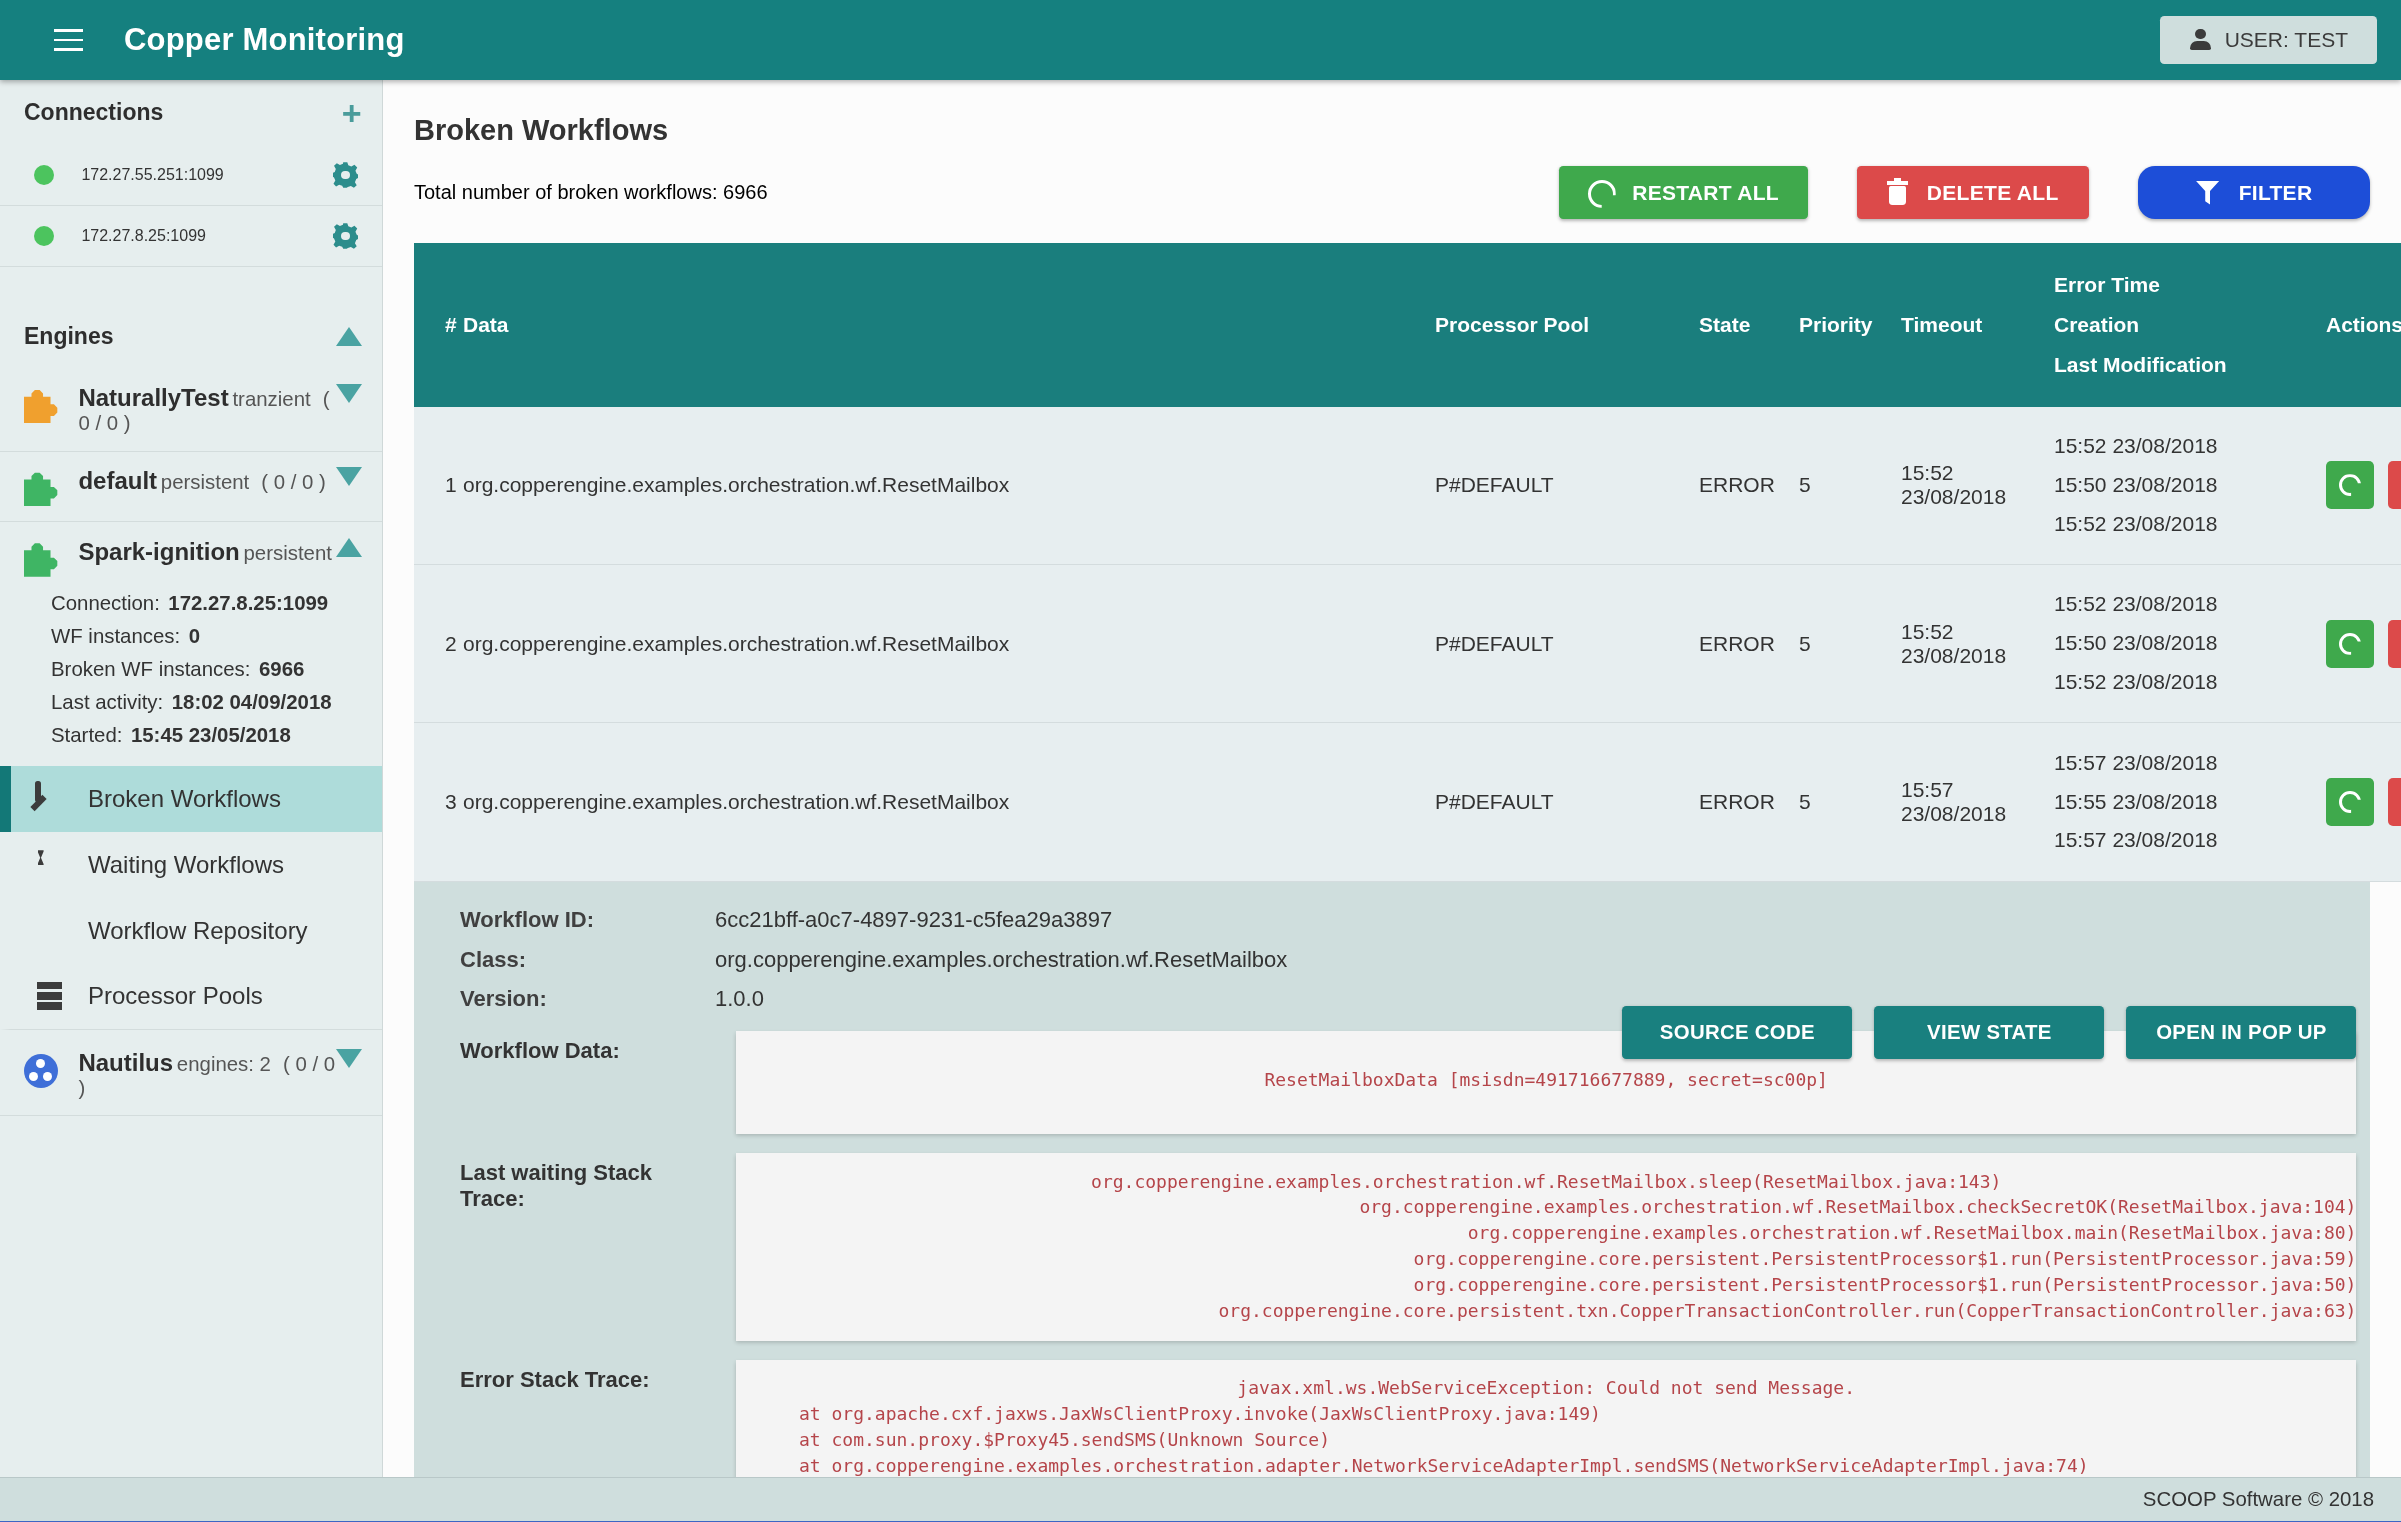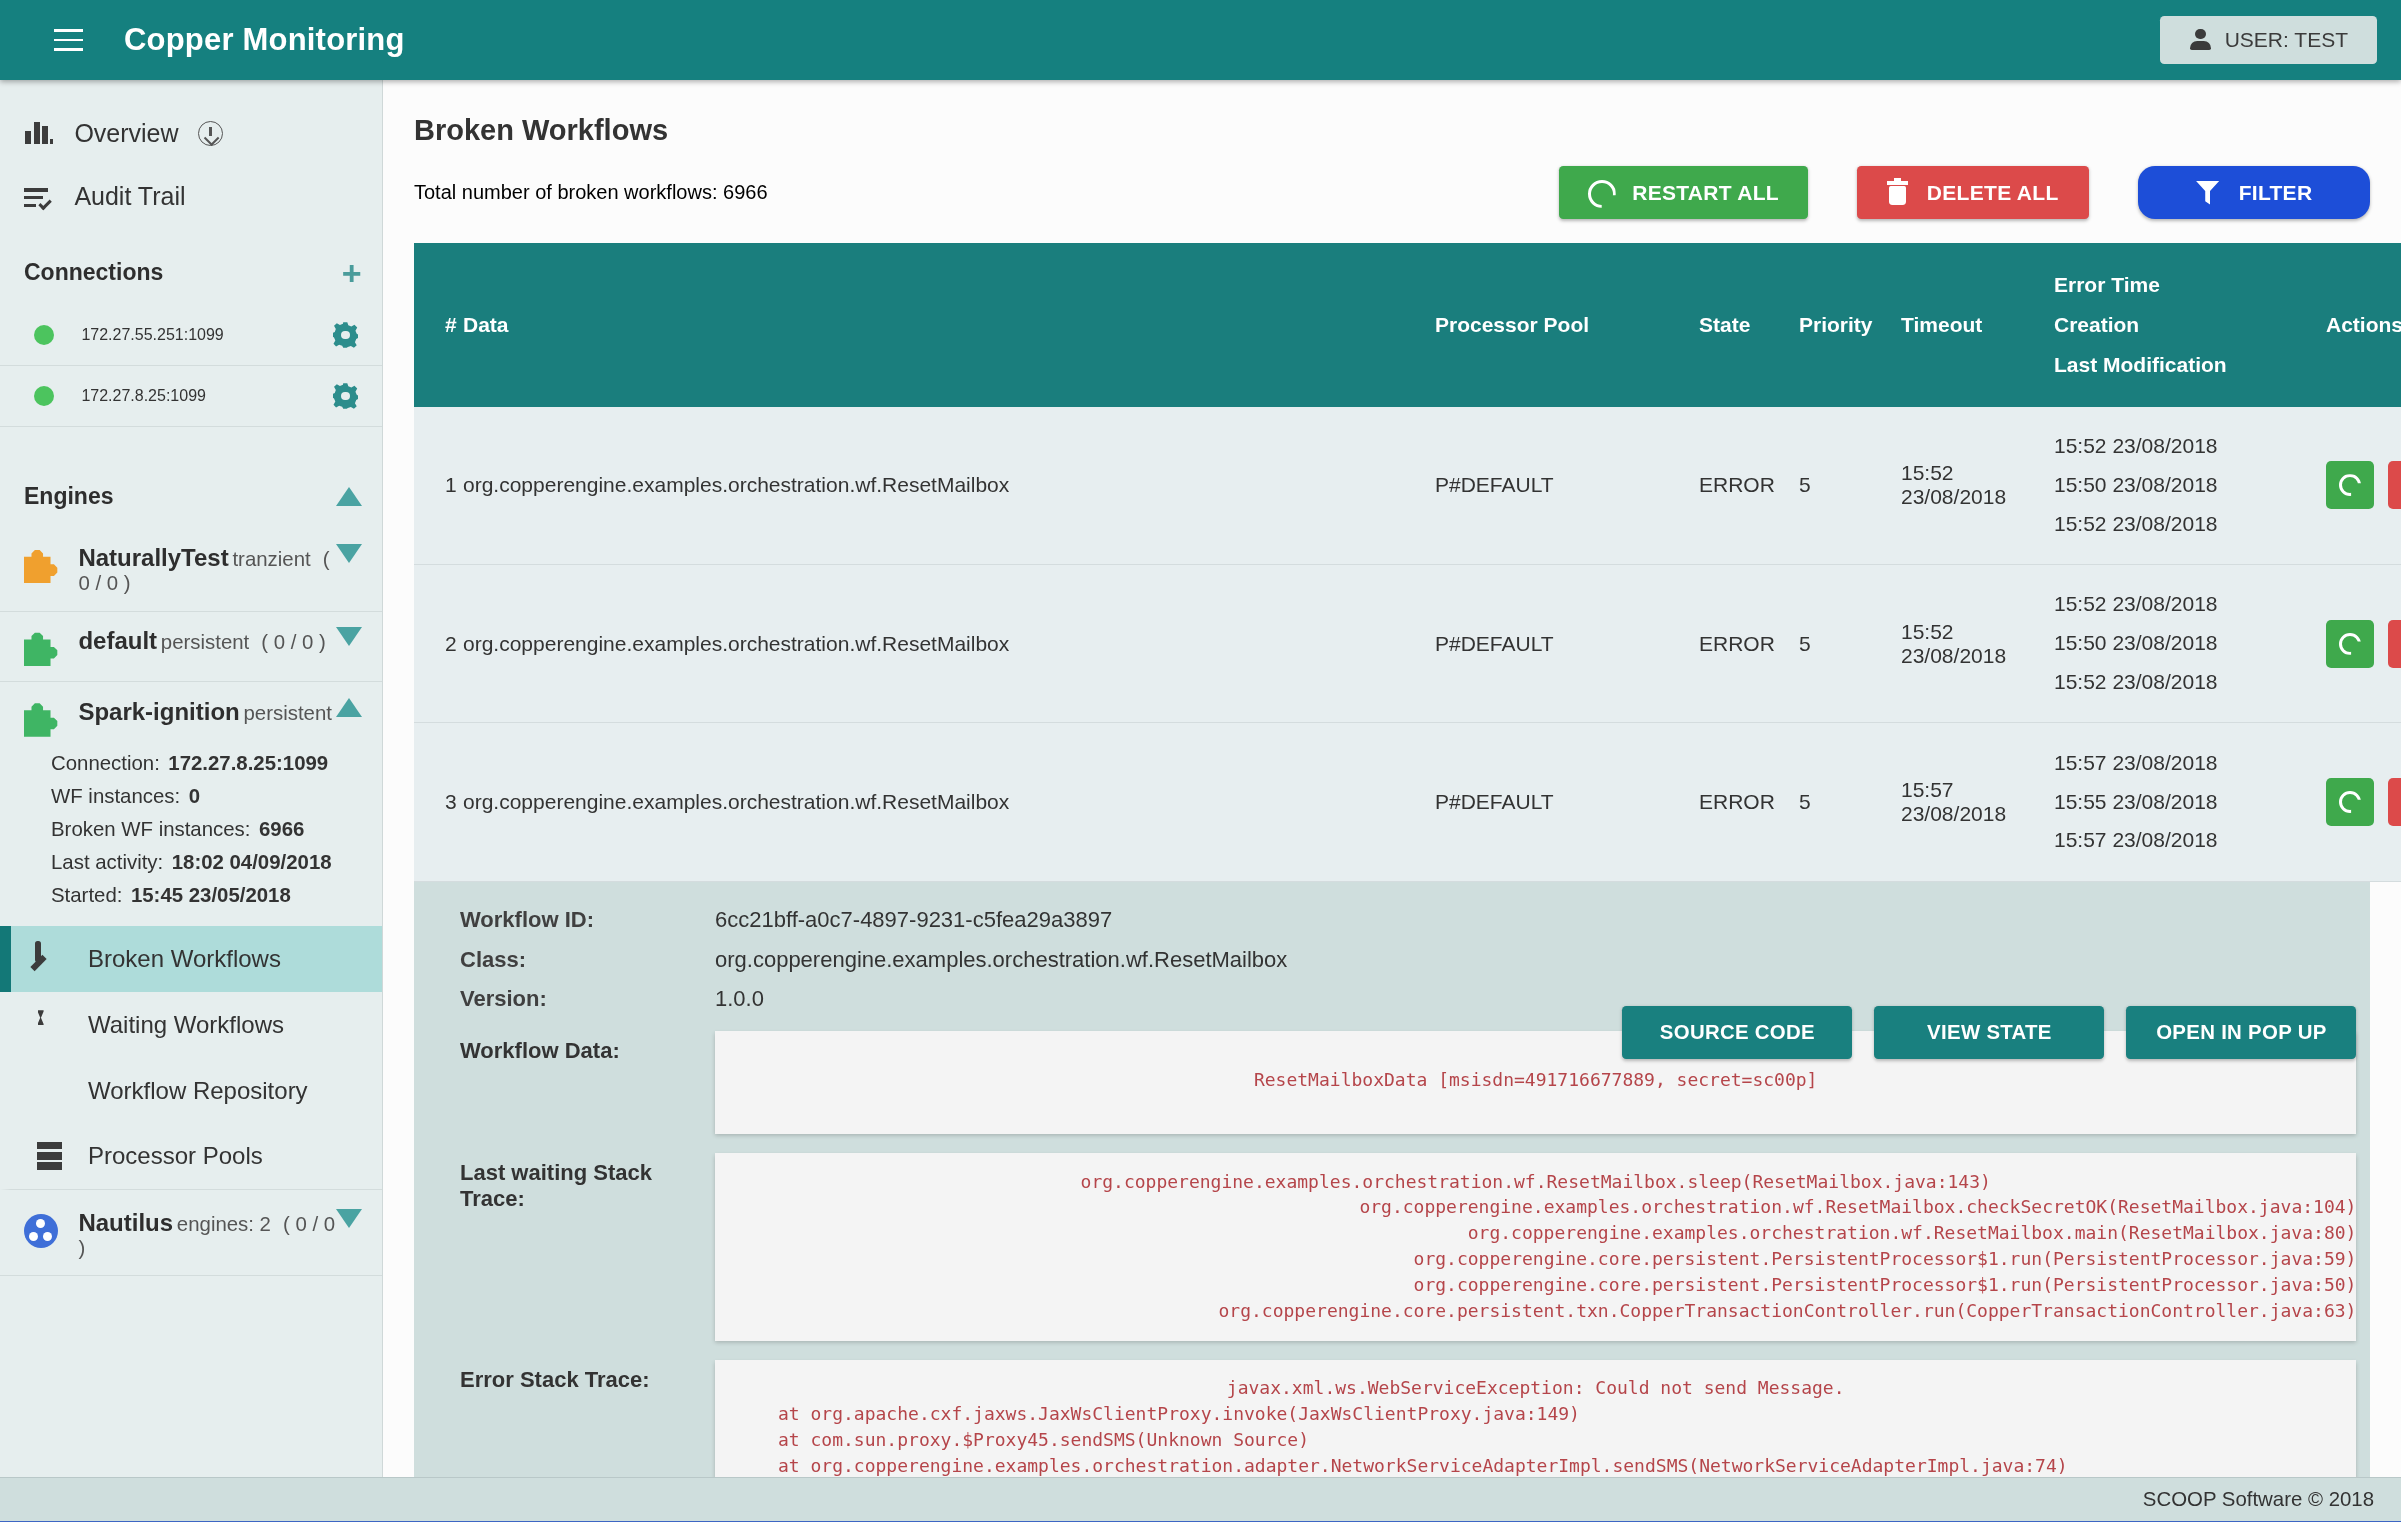--- a/index.html
+++ b/index.html
@@ -186,21 +186,21 @@
   .kvrow { display: flex; align-items: flex-start; padding: 0 0 0 46px; margin-bottom: 13.6px; }
   .kvrow .k { width: 255px; flex: 0 0 255px; font-size: 22px; font-weight: bold; color: #404040; }
   .kvrow .v { font-size: 22px; color: #333; }
   .detail-actions { position: absolute; right: 13.6px; top: 124px; display: flex; gap: 22px; }
   .tbtn {
     background: #19807f; color: #fff; font-size: 20.4px; font-weight: bold;
     height: 53px; min-width: 230px; border-radius: 4.3px; display: flex;
     align-items: center; justify-content: center; cursor: pointer;
     box-shadow: 0 1.7px 3.4px rgba(0,0,0,.25); letter-spacing: 0.3px;
   }
-  .blockrow { display: flex; align-items: flex-start; padding: 0 13.6px 0 46px; margin-top: 19px; }
+  .blockrow { display: flex; align-items: flex-start; padding: 0 13.6px 0 46px; margin-top: 19px; gap: 21px; }
   .blockrow .k { width: 255px; flex: 0 0 255px; font-size: 22px; font-weight: bold; color: #333; padding-top: 6.8px;}
   .codebox {
     flex: 1 1 auto; background: #f4f4f4; box-shadow: 0 1.7px 4.3px rgba(0,0,0,.2);
     padding: 19px 0; text-align: center; min-width: 0; overflow: hidden;
   }
   .codebox .line {
     font-family: "DejaVu Sans Mono", monospace; font-size: 18px; color: #b5454a;
     line-height: 1.44; white-space: nowrap;
   }
   .codebox.wfdata { padding: 36px 0 41px 0; }
@@ -233,41 +233,20 @@
     <div class="user-badge">
       <span class="user-icon"></span>
       <span>USER: TEST</span>
     </div>
   </div>
 
   <div class="body">
 
     <div class="sidebar">
 
-      <div class="nav-top">
-        <div class="nav-row">
-          <span class="ico ico-bars">
-              <i></i>
-              <i></i>
-              <i></i>
-              <i></i>
-            </span>
-          <span class="label">Overview</span>
-          <span class="circ-dl"></span>
-        </div>
-        <div class="nav-row">
-          <span class="ico ico-audit">
-              <i></i>
-              <i></i>
-              <i></i>
-              <span class="chk"></span>
-            </span>
-          <span class="label">Audit Trail</span>
-        </div>
-      </div>
 
       <div class="section-head">
         <span>Connections</span>
         <span class="act">+</span>
       </div>
       <div class="conn-row">
         <span class="dot"></span>
         <span class="conn-label">172.27.55.251:1099</span>
         <span class="gear"></span>
       </div>

